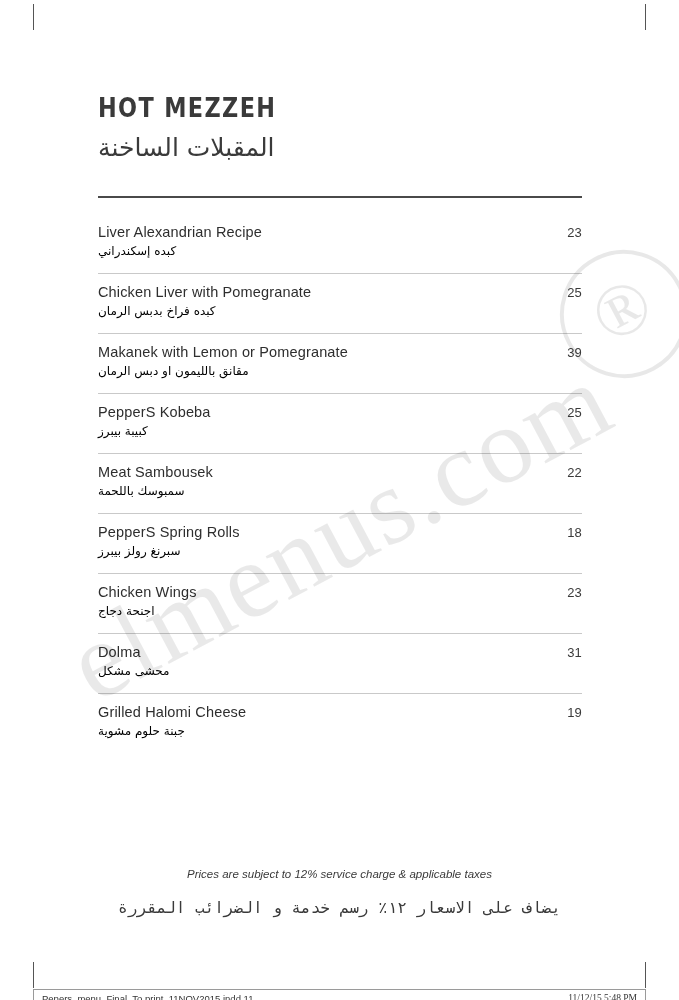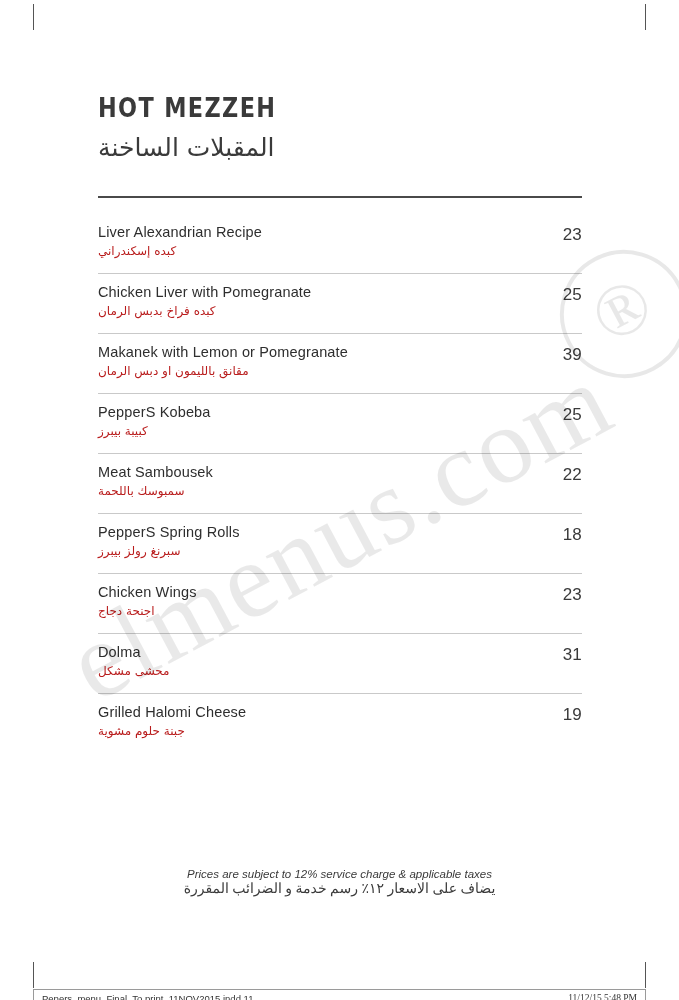--- a/index.html
+++ b/index.html
@@ -128,52 +128,52 @@
     font-size: 14.5px;
     color: #2e2e2e;
     letter-spacing: 0.15px;
     padding-right: 60px;
     line-height: 1.25;
   }
   .item-ar {
     margin-top: 3px;
     font-family: "DejaVu Sans", sans-serif;
     font-size: 12px;
-    color: #b91c1c;
+    color: #000000;
     direction: rtl;
     text-align: left;
     line-height: 1.3;
   }
   .item-price {
     position: absolute;
     right: 0;
     top: 11px;
     font-family: "Liberation Sans", sans-serif;
-    font-size: 17px;
+    font-size: 13px;
     color: #3a3a3a;
     letter-spacing: 0.2px;
   }
 
   .footer-note {
     position: absolute;
     left: 0;
     top: 868px;
     width: 679px;
     text-align: center;
   }
   .footer-en {
     font-family: "Liberation Sans", sans-serif;
     font-size: 11.5px;
     color: #3a3a3a;
     font-style: italic;
   }
   .footer-ar {
-    margin-top: 0;
-    font-family: Liberation Serif, serif;
-    font-size: 14px;
+    margin-top: 18px;
+    font-family: Liberation Mono, monospace;
+    font-size: 16px;
     color: #3a3a3a;
     direction: rtl;
   }
 
   
   .slug {
     position: absolute;
     left: 33px;
     top: 969px;
     width: 613px;

